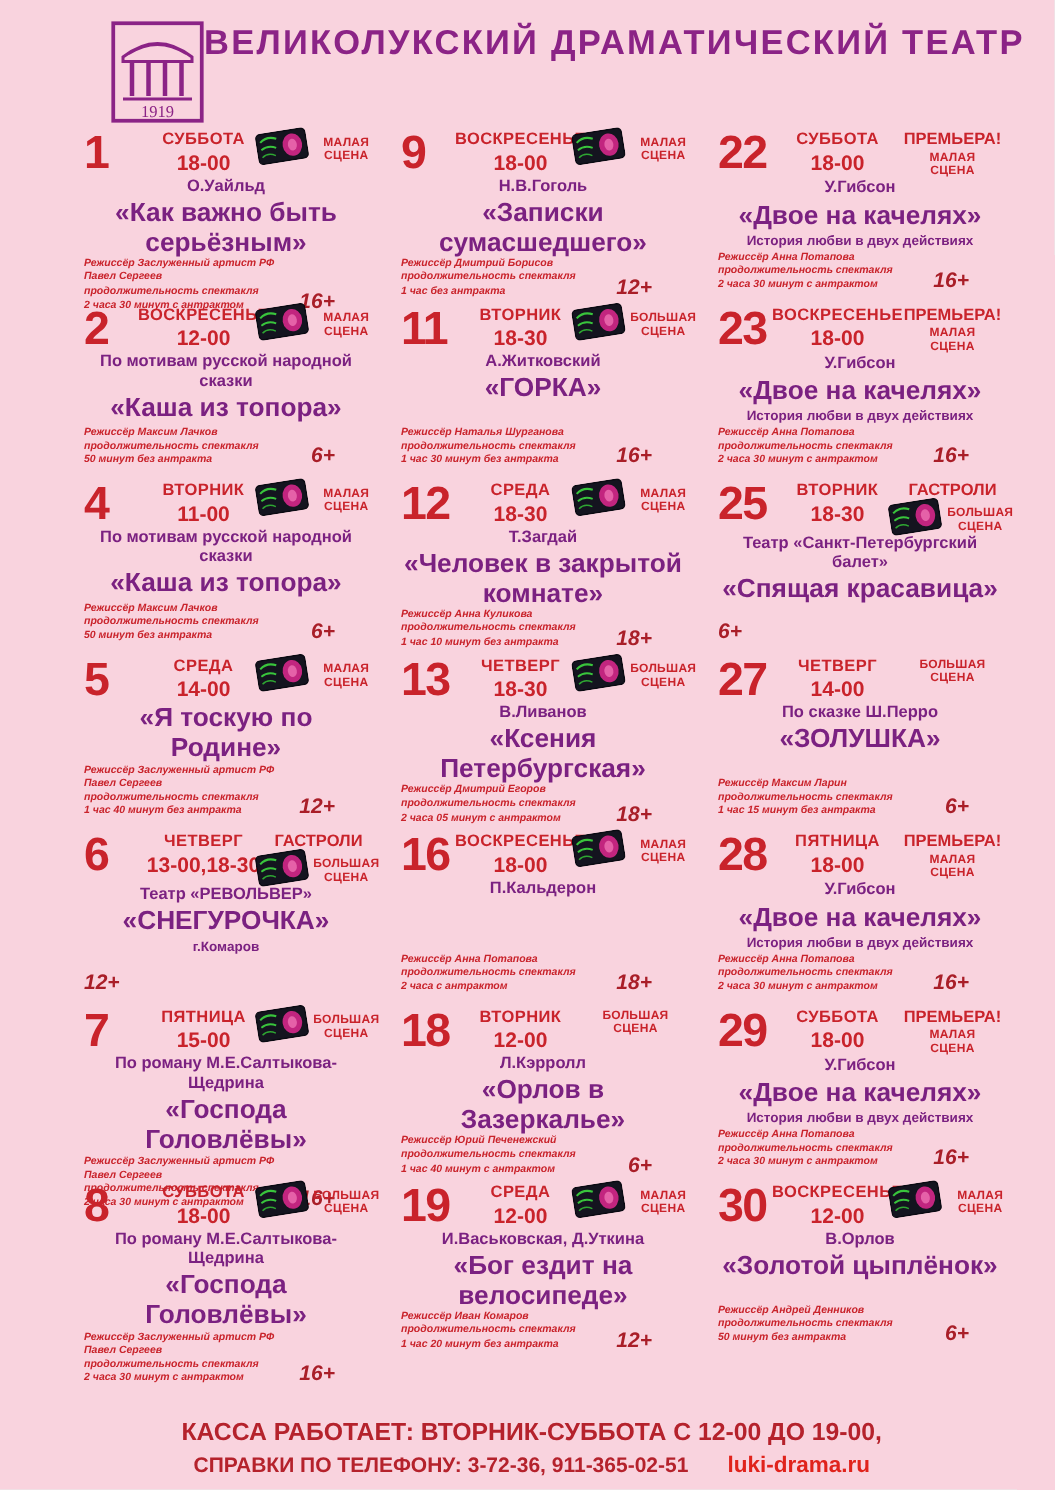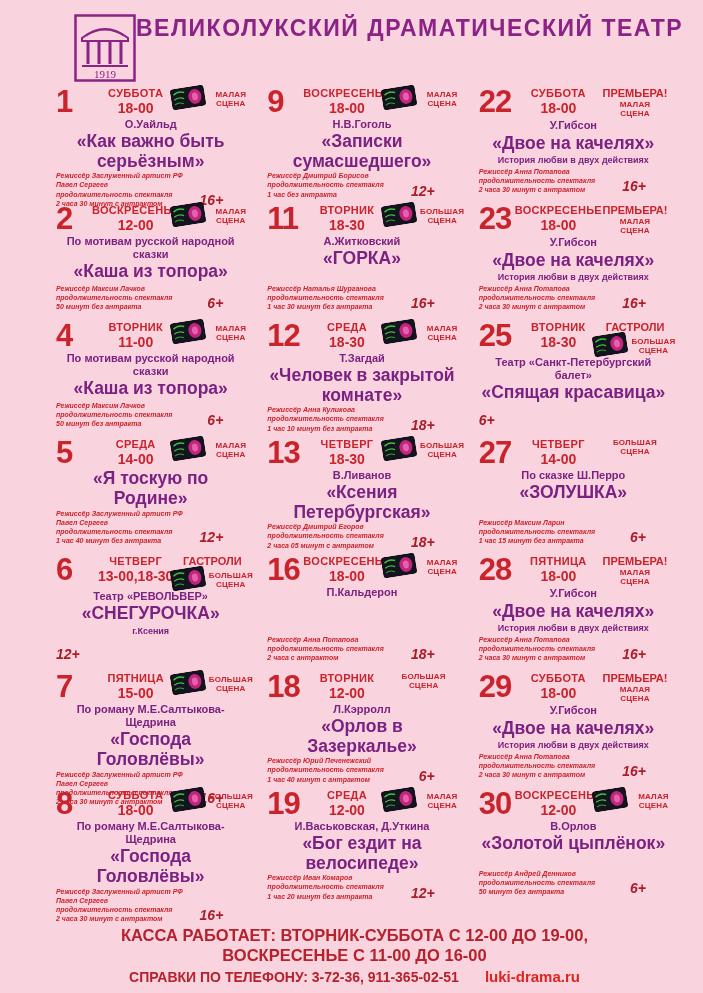--- a/index.html
+++ b/index.html
@@ -268,21 +268,21 @@
             <path d="M3 6 Q8 2 14 5" stroke="#39c43c" stroke-width="1.4" fill="none"></path>
             <path d="M3 11 Q8 8 13 11" stroke="#39c43c" stroke-width="1.2" fill="none"></path>
             <path d="M3 16 Q7 13 12 16" stroke="#2ea532" stroke-width="1" fill="none"></path>
           </svg>
           <div class="ev-stage">БОЛЬШАЯ СЦЕНА</div>
         </div>
       </div>
     </div>
     <div class="ev-author">Театр «РЕВОЛЬВЕР»</div>
     <div class="ev-title">«СНЕГУРОЧКА»</div>
-    <div class="ev-note">г.Ксения</div>
+    <div class="ev-note">г.Комаров</div>
     <div class="ev-bottom">
 
       <div class="ev-age">12+</div>
     </div>
   </div>
 
   <div class="event">
     <div class="ev-head">
       <div class="ev-num">7</div>
       <div class="ev-when">
@@ -766,20 +766,19 @@
 продолжительность спектакля
 50 минут без антракта</div>
       <div class="ev-age">6+</div>
     </div>
   </div>
 </div>
   </div>
 
   <div class="footer">
     <div class="foot-line1">КАССА РАБОТАЕТ: ВТОРНИК-СУББОТА С 12-00 ДО 19-00,</div>
-    <div class="foot-line2">ВОСКРЕСЕНЬЕ С 11-00 ДО 16-00</div>
     <div class="foot-line3">
       <span class="foot-phones">СПРАВКИ ПО ТЕЛЕФОНУ: 3-72-36, 911-365-02-51</span>
       <a class="site-link">luki-drama.ru</a>
     </div>
   </div>
 
 </div>
 
 </body></html>

